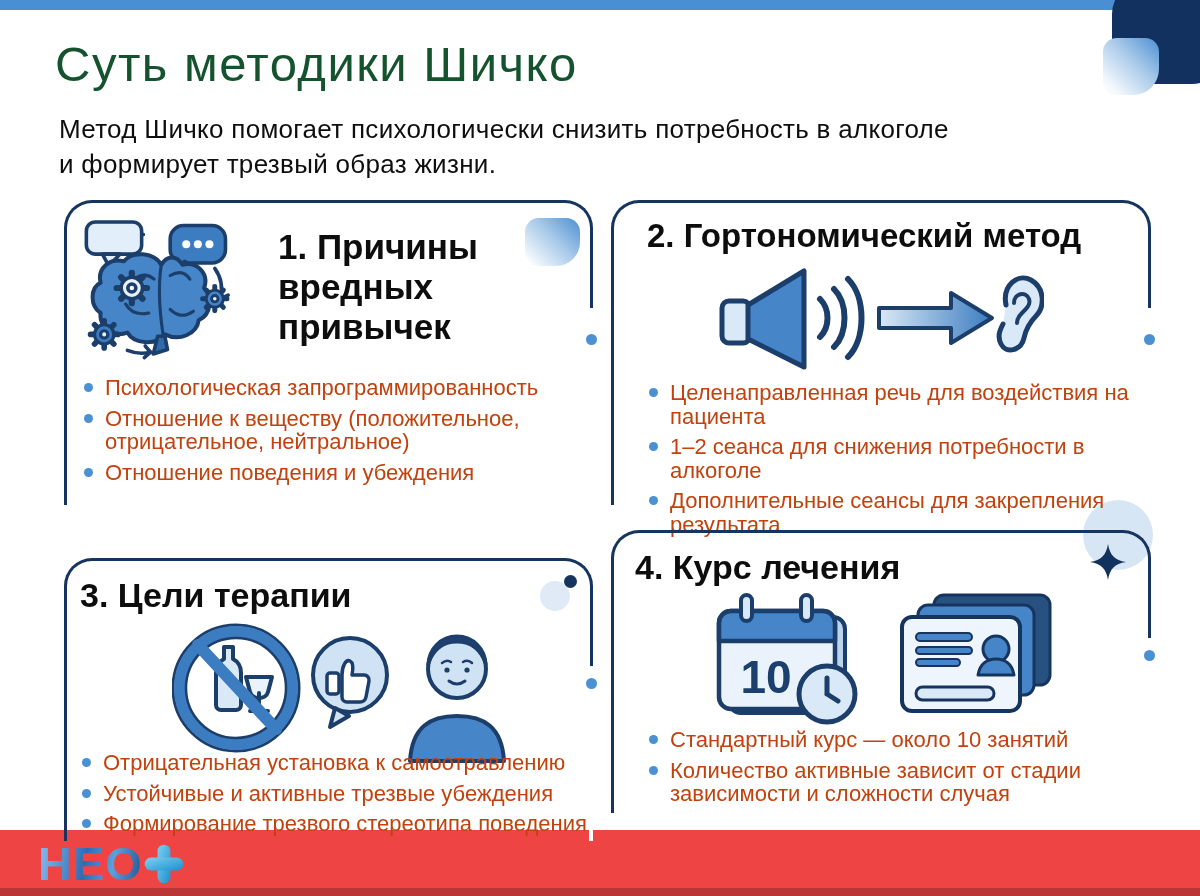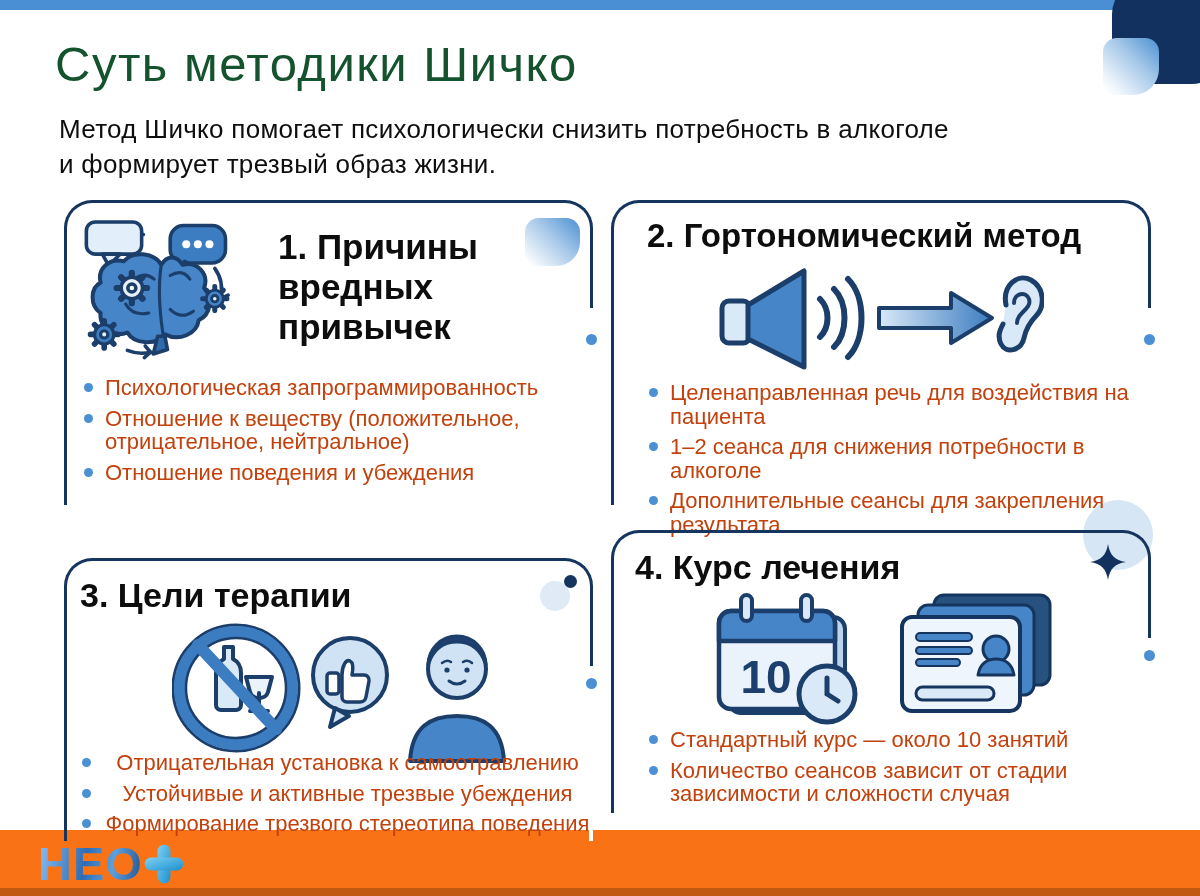--- a/index.html
+++ b/index.html
@@ -35,42 +35,42 @@
   .c2-title{position:absolute;left:33px;top:14px;font-size:33px;}
   .c3-title{position:absolute;left:13px;top:15px;font-size:34px;}
   .c4-title{position:absolute;left:21px;top:15px;font-size:34px;text-align:right;}
   .bullets{list-style:none;margin:0;padding:0;position:absolute;}
   .bullets li{position:relative;padding-left:26px;font-size:22px;line-height:23.5px;
         margin-bottom:7px;color:#c2410c;}
   .bullets li::before{content:"";position:absolute;left:5px;top:7px;width:9px;height:9px;
         border-radius:50%;background:#4a90d2;}
   .c1-bullets{left:12px;top:173px;width:500px;}
   .c2-bullets{left:30px;top:178px;width:495px;}
-  .c3-bullets{left:10px;top:190px;width:515px;text-align:center;}
+  .c3-bullets{left:10px;top:190px;width:515px;}
   .c4-bullets{left:30px;top:195px;width:495px;}
   
   .c1-icon{position:absolute;left:14px;top:10px;width:165px;height:150px;}
   .c2-icon{position:absolute;left:100px;top:58px;width:330px;height:115px;}
   .c3-icon{position:absolute;left:105px;top:52px;width:345px;height:150px;}
   .c4-cal{position:absolute;left:95px;top:58px;width:155px;height:140px;}
   .c4-cards{position:absolute;left:280px;top:58px;width:165px;height:130px;}
   
   .grad-square{position:absolute;left:458px;top:15px;width:55px;height:48px;
         border-radius:14px 14px 24px 14px;
         background:linear-gradient(225deg,#4b8fd3 0%,#a8c9e9 45%,#f6fafd 90%,#fff 100%);}
   .c3-circle{position:absolute;left:473px;top:20px;width:30px;height:30px;border-radius:50%;
         background:#dfeaf6;}
   .c3-dot{position:absolute;left:497px;top:14px;width:13px;height:13px;border-radius:50%;
         background:#16355e;}
   .c4-bigcircle{position:absolute;left:1083px;top:500px;width:70px;height:70px;
         border-radius:50%;background:#d7e6f4;z-index:0;}
   .sparkle{position:absolute;left:1090px;top:544px;width:36px;height:36px;z-index:4;}
   .card{z-index:1;}
   
-  .footer{position:absolute;left:0;top:830px;width:1200px;height:66px;background:#f97316;
+  .footer{position:absolute;left:0;top:830px;width:1200px;height:66px;background:#ef4444;
         box-shadow:inset 0 -8px 0 rgba(0,0,0,0.22);}
   .logo{position:absolute;left:38px;top:6px;display:flex;align-items:center;}
   .logo-text{font-size:47px;font-weight:900;letter-spacing:1px;
         background:linear-gradient(100deg,#8fc0f0 0%,#2d6cb4 45%,#5ea0dc 70%,#1c4f8e 100%);
         -webkit-background-clip:text;background-clip:text;color:transparent;}
   .logo-plus{width:46px;height:46px;margin-left:-2px;}
 </style>
 </head>
 <body>
 
@@ -222,21 +222,21 @@
         <rect x="22" y="42" width="56" height="8" rx="4" fill="#4585c8" stroke-width="2"></rect>
         <rect x="22" y="56" width="56" height="7" rx="3.5" fill="#4585c8" stroke-width="2"></rect>
         <rect x="22" y="68" width="44" height="7" rx="3.5" fill="#4585c8" stroke-width="2"></rect>
         <circle cx="102" cy="58" r="13" fill="#4585c8" stroke-width="3"></circle>
         <path d="M84,84 c2,-12 10,-16 18,-16 s16,4 18,16 z" fill="#4585c8" stroke-width="3"></path>
         <rect x="22" y="96" width="78" height="13" rx="6.5" fill="#d9e9f7" stroke-width="3"></rect>
       </g>
     </svg>
     <ul class="bullets c4-bullets">
       <li>Стандартный курс — около 10 занятий</li>
-      <li>Количество сеансов зависит от стадии зависимости и сложности случая</li>
+      <li>Количество активные зависит от стадии зависимости и сложности случая</li>
     </ul>
     <span class="border-mask"></span>
     <span class="edge-dot"></span>
   </section>
 
   <svg class="sparkle" viewBox="0 0 38 38">
     <path d="M19,0 C21,12 26,17 38,19 C26,21 21,26 19,38 C17,26 12,21 0,19 C12,17 17,12 19,0 Z" fill="#13315e"></path>
   </svg>
 
   <footer class="footer">

